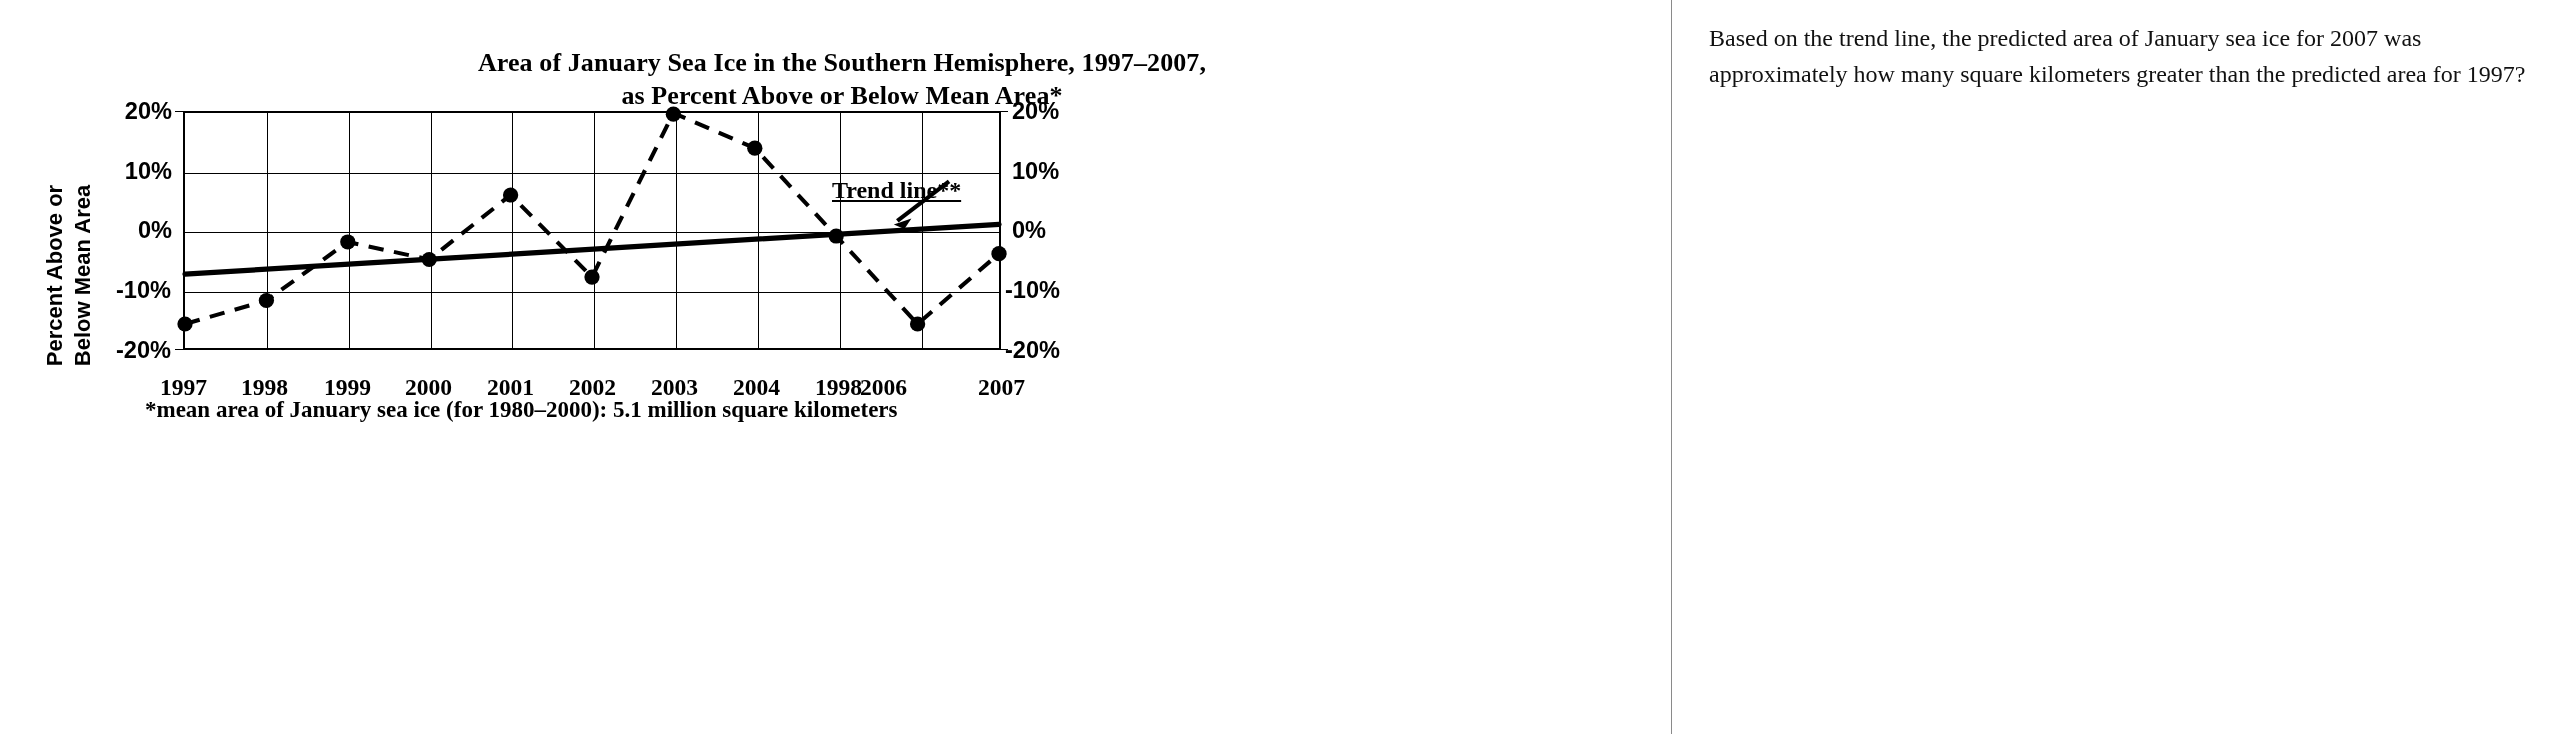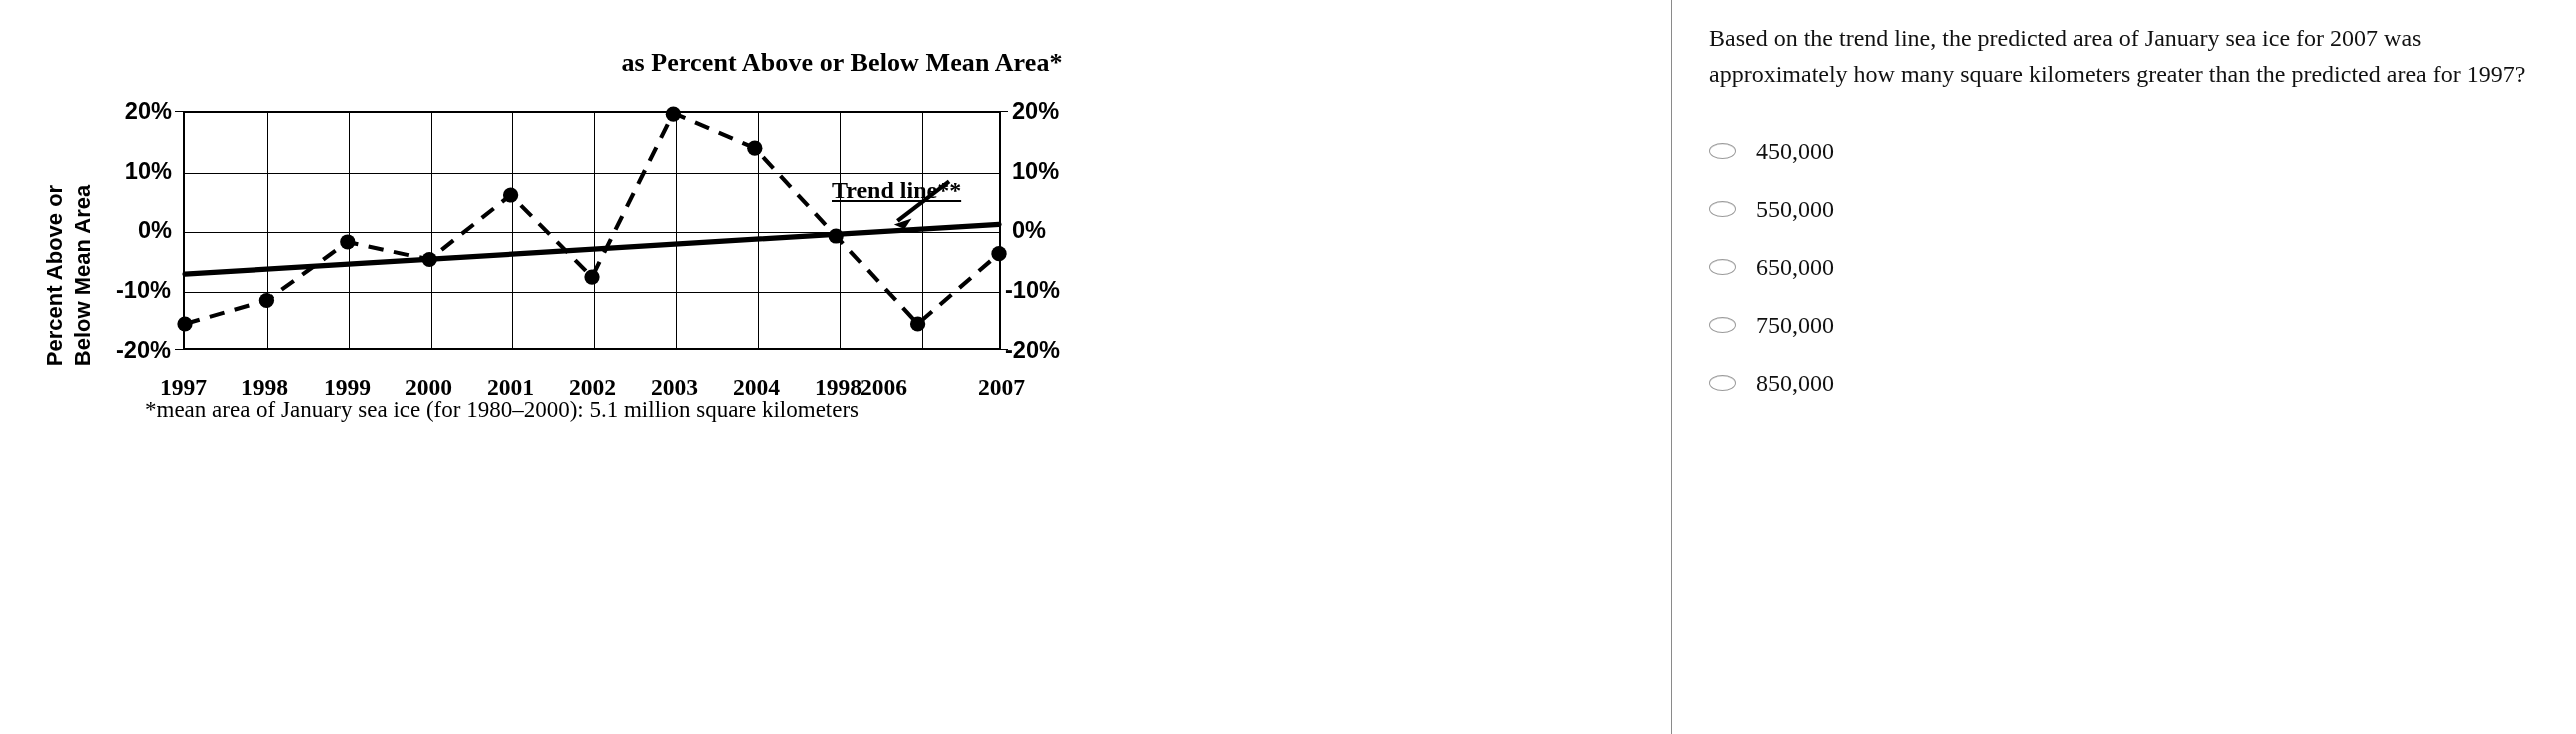--- a/index.html
+++ b/index.html
@@ -112,21 +112,21 @@
     font-family: "Liberation Serif", serif;
     font-weight: bold;
     font-size: 24px;
     color: #000;
     white-space: nowrap;
     text-decoration: underline;
   }
   .footnote {
     position: absolute;
     font-family: "Liberation Serif", serif;
-    font-weight: normal;
+    font-weight: bold;
     font-size: 23px;
     color: #000;
     white-space: nowrap;
     text-align: right;
   }
   svg.overlay {
     position: absolute;
     left: 0; top: 0;
     width: 100%;
     height: 100%;
@@ -176,20 +176,21 @@
 </style>
 </head>
 <body>
 
 <div class="page">
 
   <div class="figure-pane">
     <div class="figure-inner">
 
       <div class="chart-title">
+        <div>Area of January Sea Ice in the Southern Hemisphere, 1997–2007,</div>
         <div>as Percent Above or Below Mean Area*</div>
       </div>
 
       <div class="ylabel">
         <div>Percent Above or</div>
         <div>Below Mean Area</div>
       </div>
 
       <div class="ylab left" style="left:77px; top:98px; width:95px;">20%</div>
       <div class="ylab left" style="left:77px; top:158px; width:95px;">10%</div>
@@ -262,38 +263,16 @@
       <div class="xlab" style="left:954px; top:358px; width:95px;">2007</div>
 
       <div class="footnote" style="left:145px; top:397px;">*mean area of January sea ice (for 1980–2000): 5.1 million square kilometers</div>
 
     </div>
   </div>
 
   <div class="question-pane">
     <p class="question-text">Based on the trend line, the predicted area of January sea ice for 2007 was approximately how many square kilometers greater than the predicted area for 1997?</p>
 
-    <ul class="choices">
-      <li class="choice">
-        <span class="radio"></span>
-        <span class="choice-label">450,000</span>
-      </li>
-      <li class="choice">
-        <span class="radio"></span>
-        <span class="choice-label">550,000</span>
-      </li>
-      <li class="choice">
-        <span class="radio"></span>
-        <span class="choice-label">650,000</span>
-      </li>
-      <li class="choice">
-        <span class="radio"></span>
-        <span class="choice-label">750,000</span>
-      </li>
-      <li class="choice">
-        <span class="radio"></span>
-        <span class="choice-label">850,000</span>
-      </li>
-    </ul>
   </div>
 
 </div>
 
 
 </body></html>

